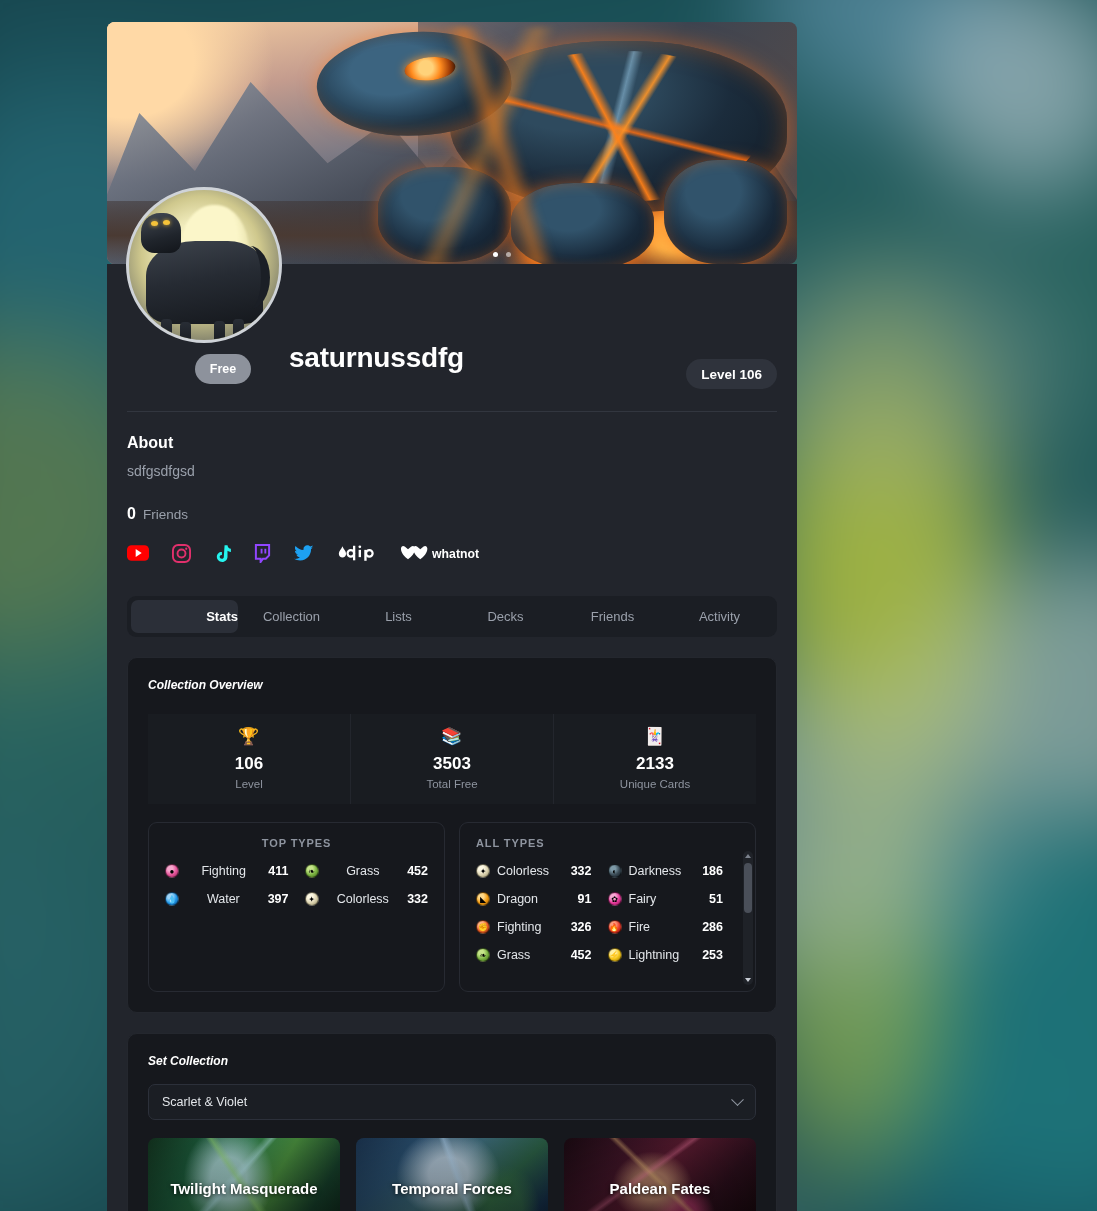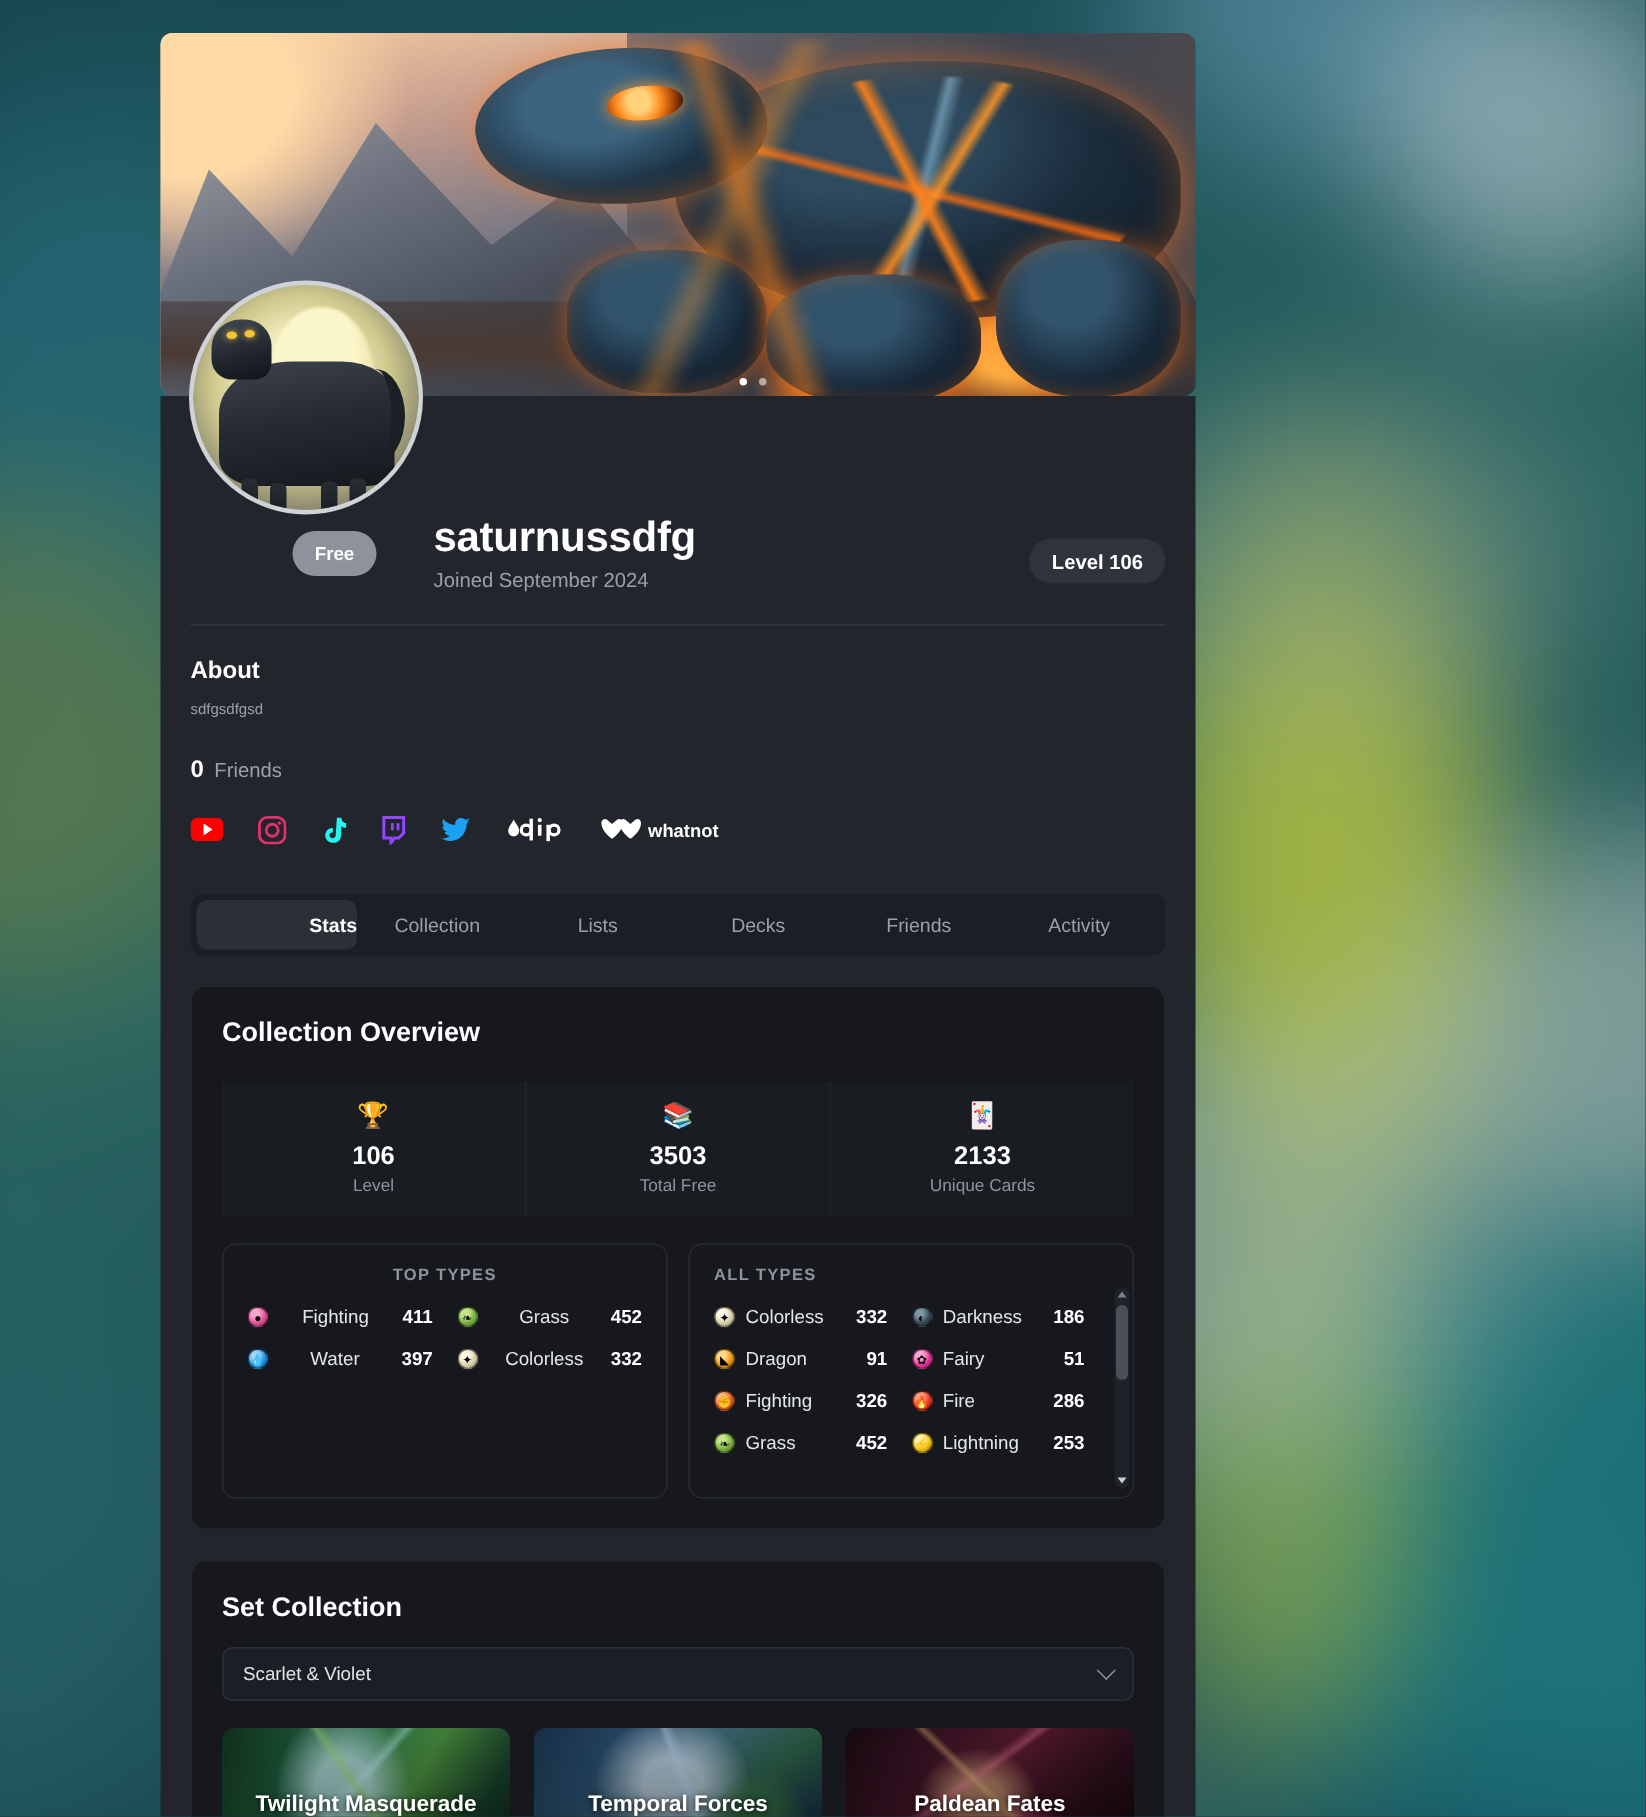--- a/index.html
+++ b/index.html
@@ -218,21 +218,21 @@
     height: 30px; padding: 0 15px;
     border-radius: 16px;
     background: #2f333c;
     color: #fff; font-size: 13.5px; font-weight: bold;
     display: flex; align-items: center; flex: none;
   }
 
   .hr { height: 1px; background: #32363f; margin: 22px 0 0 0; }
 
   .about-h { font-size: 16px; font-weight: bold; color: #fff; margin-top: 22px; }
-  .about-b { font-size: 10px; color: #9aa0ab; margin-top: 11px; }
+  .about-b { font-size: 14px; color: #9aa0ab; margin-top: 11px; }
 
   .friends-row { margin-top: 26px; display: flex; align-items: baseline; gap: 7px; }
   .friends-n { font-size: 16px; font-weight: bold; color: #fff; }
   .friends-l { font-size: 13.5px; color: #9aa0ab; }
 
   .socials { margin-top: 19px; display: flex; align-items: center; gap: 23px; height: 22px; }
   .soc { display: flex; align-items: center; justify-content: center; }
   .soc svg { display: block; }
 
   
@@ -252,21 +252,21 @@
   .tab.active { background: #2b2f38; color: #fff; font-weight: bold; text-align: right; }
 
   
   .panel {
     margin-top: 20px;
     background: #16181d;
     border: 1px solid #24272e;
     border-radius: 10px;
     padding: 20px;
   }
-  .panel-h { font-size: 18px; font-weight: bold; color: #fff; }
+  .panel-h { font-size: 12px; font-weight: bold; color: #fff; font-style: italic; }
 
   .stat-strip { display: flex; margin-top: 22px; }
   .stat-box {
     flex: 1; text-align: center; padding: 14px 0 14px 0;
     background: #191c21;
   }
   .stat-box + .stat-box { border-left: 1px solid #23262d; }
   .stat-ico { font-size: 17px; line-height: 1; }
   .stat-v { font-size: 17px; font-weight: bold; color: #fff; margin-top: 9px; }
   .stat-l { font-size: 11.5px; color: #8e949f; margin-top: 4px; }
@@ -404,21 +404,20 @@
           <i></i>
           <i></i>
         </span>
       </div>
     </div>
 
     <div class="id-row">
       <div class="free-badge">Free</div>
       <div class="id-text">
         <div class="username">saturnussdfg</div>
-        <div class="joined">Joined September 2024</div>
       </div>
       <div class="level-badge">Level 106</div>
     </div>
 
     <div class="hr"></div>
 
     <div class="about-h">About</div>
     <div class="about-b">sdfgsdfgsd</div>
 
     <div class="friends-row">

